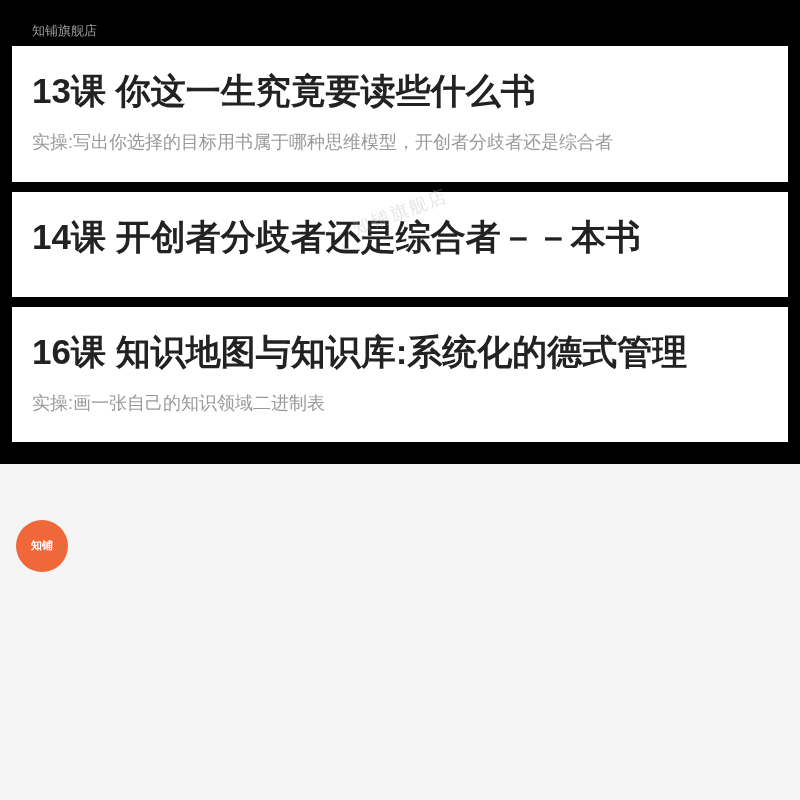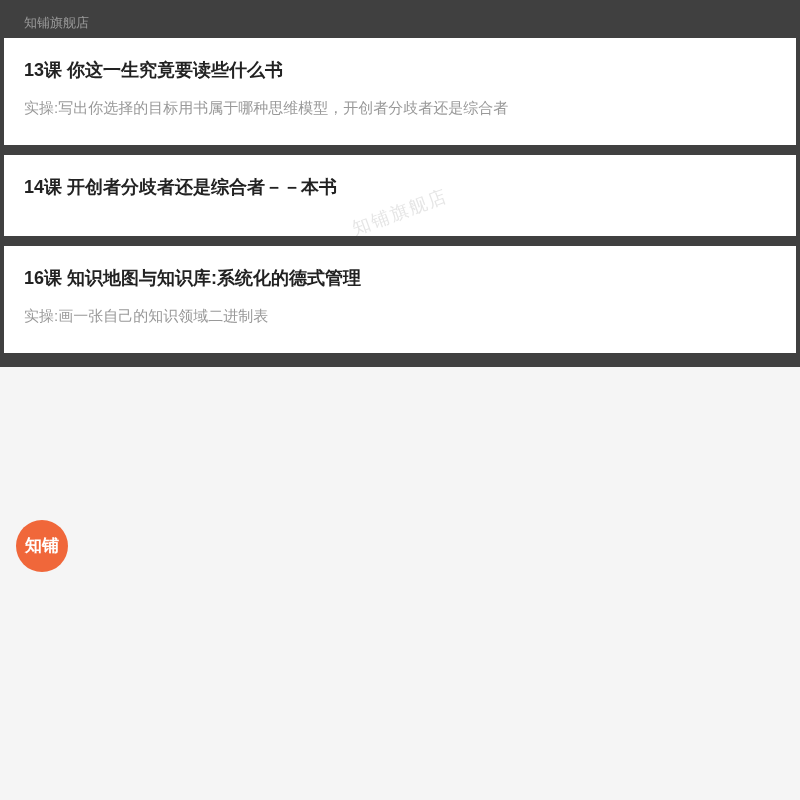--- a/index.html
+++ b/index.html
@@ -12,46 +12,46 @@
       width: 800px;
       min-height: 800px;
       background-color: #f5f5f5;
       font-family: -apple-system, "PingFang SC", "Microsoft YaHei", sans-serif;
       position: relative;
       overflow: hidden;
     }
 
     .page-container {
       width: 800px;
-      background: #404040;
-      padding: 4px;
+      background: #000000;
+      padding: 12px;
     }
 
     .store-header {
       padding: 10px 20px 6px 20px;
       font-size: 13px;
       color: #999;
     }
 
     .lesson-card {
       background: #ffffff;
       margin: 0 0 10px 0;
       padding: 20px 20px 24px 20px;
     }
 
     .lesson-title {
-      font-size: 18px;
+      font-size: 35px;
       font-weight: 600;
       color: #222;
       margin-bottom: 12px;
       line-height: 1.4;
     }
 
     .lesson-desc {
-      font-size: 15px;
+      font-size: 18px;
       color: #999;
       line-height: 1.7;
     }
 
     
     .watermark {
       position: absolute;
       top: 200px;
       left: 50%;
       transform: translateX(-50%) rotate(-20deg);
@@ -73,21 +73,21 @@
       background: #f0673a;
       border-radius: 50%;
       display: flex;
       align-items: center;
       justify-content: center;
       z-index: 20;
     }
 
     .zhi-pu-badge span {
       color: white;
-      font-size: 17px;
+      font-size: 11px;
       font-weight: 600;
       text-align: center;
       line-height: 1.2;
     }
   </style>
 </head>
 <body>
 
 <div class="page-container">
 

